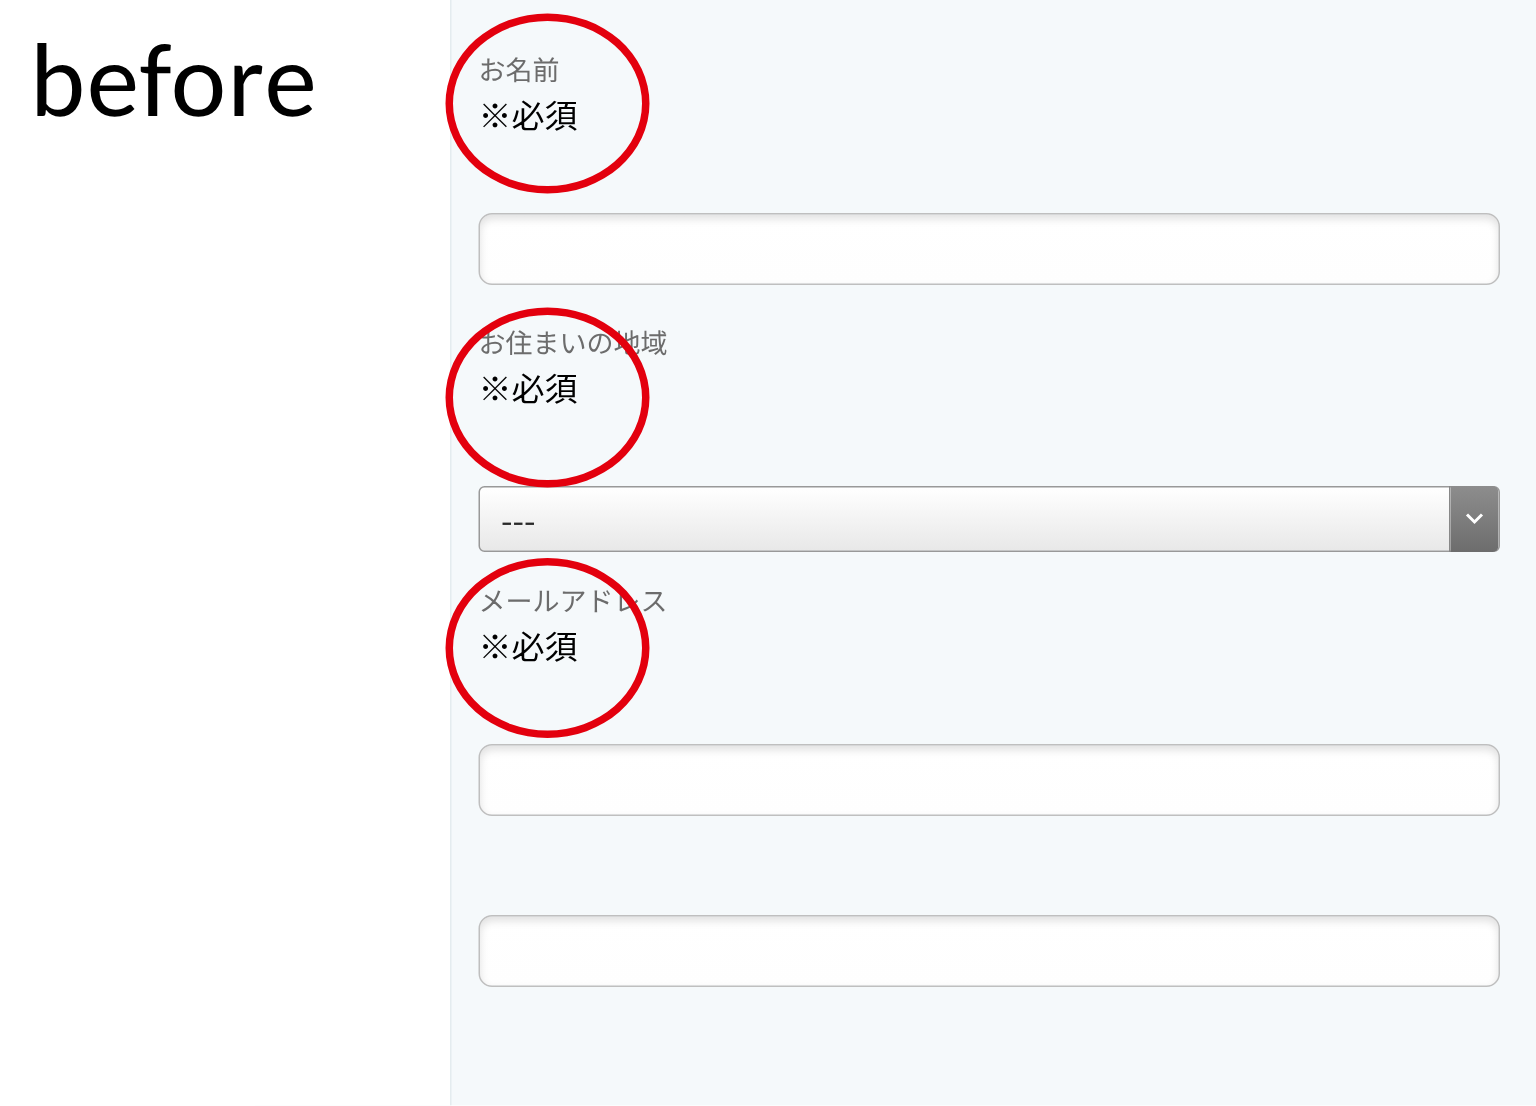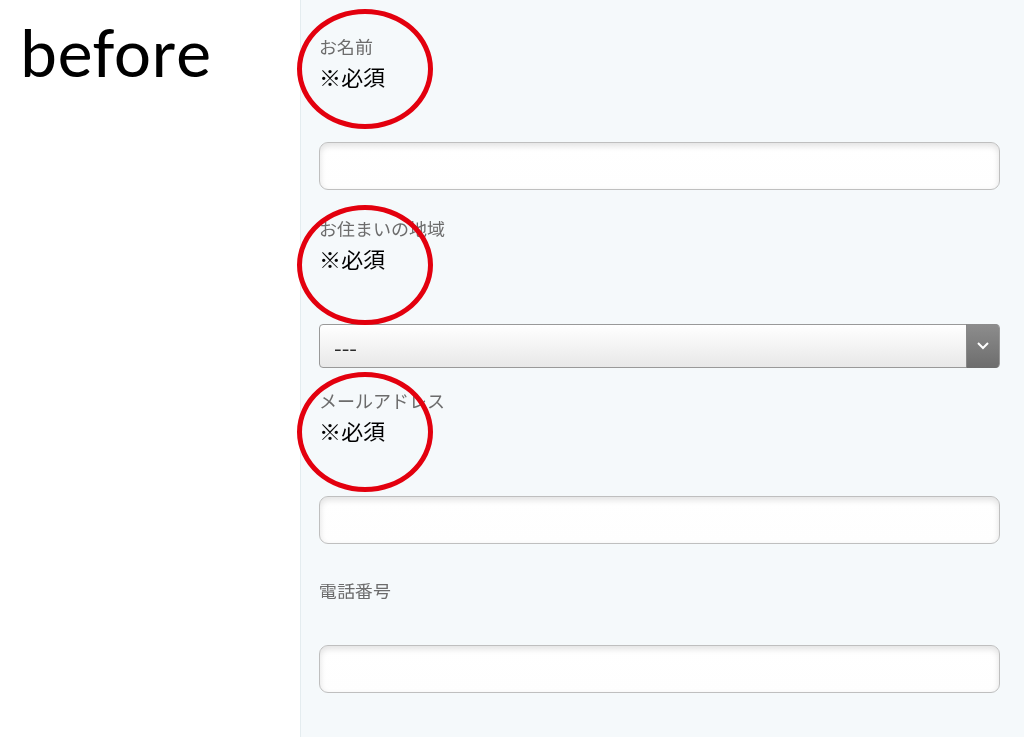--- a/index.html
+++ b/index.html
@@ -63,23 +63,20 @@
     <div class="group">
       <span class="lbl">メールアドレス</span>
       <span class="req">※必須</span>
     </div>
     <div class="spacer"></div>
     <input class="tx" type="text" style="">
 
     <div style="height:34px"></div>
 
     
-    <div class="group">
-      <span class="lbl">電話番号</span>
-    </div>
     <div style="height:32px"></div>
     <input class="tx" type="text" style="">
 
   </div>
 
   <div class="circle c1"></div>
   <div class="circle c2"></div>
   <div class="circle c3"></div>
 </div>
 

